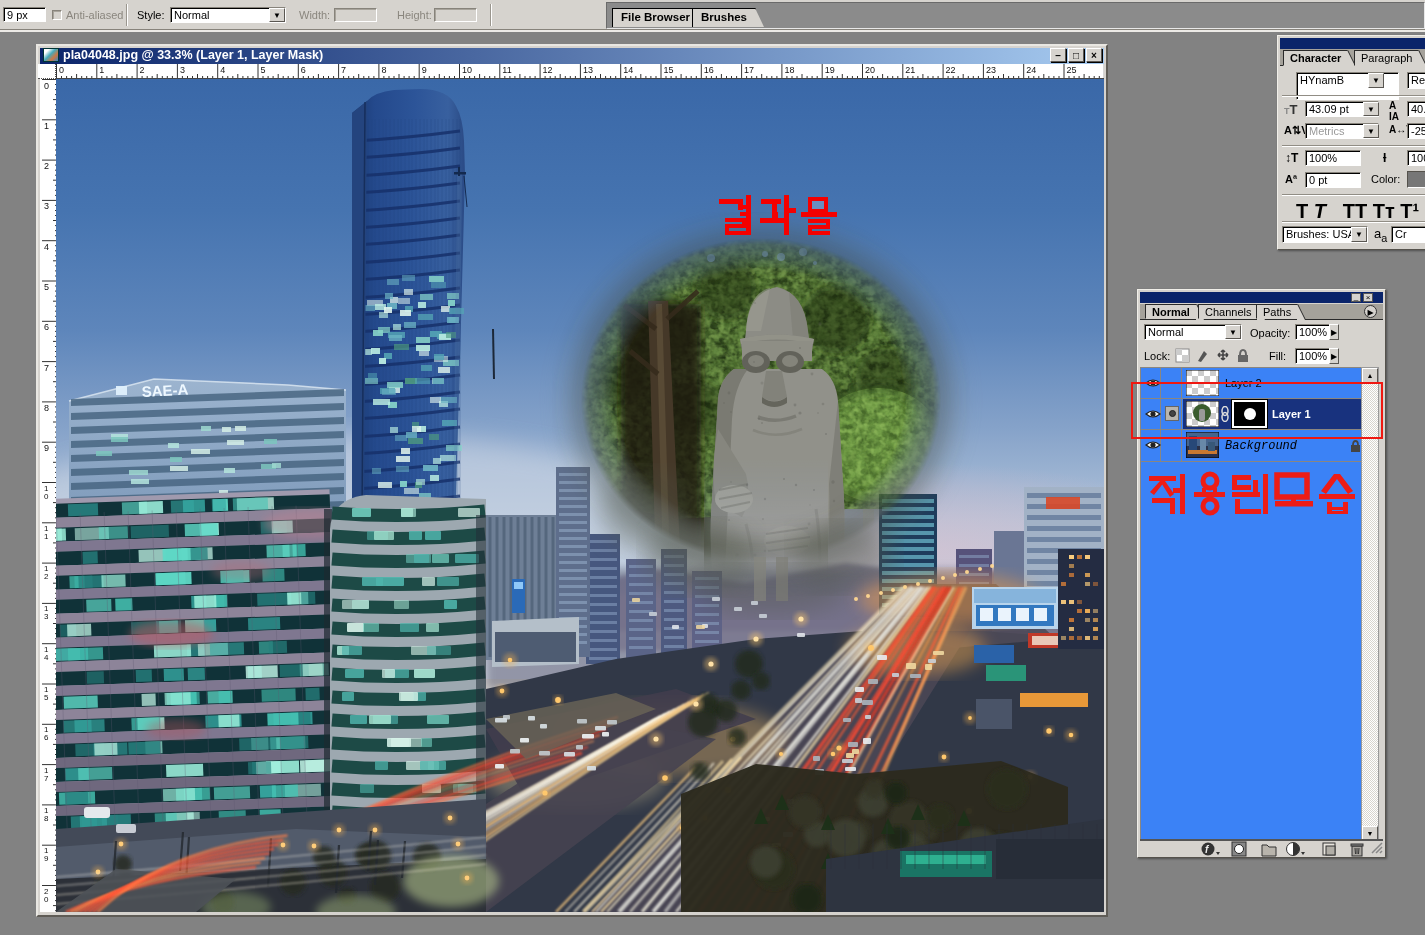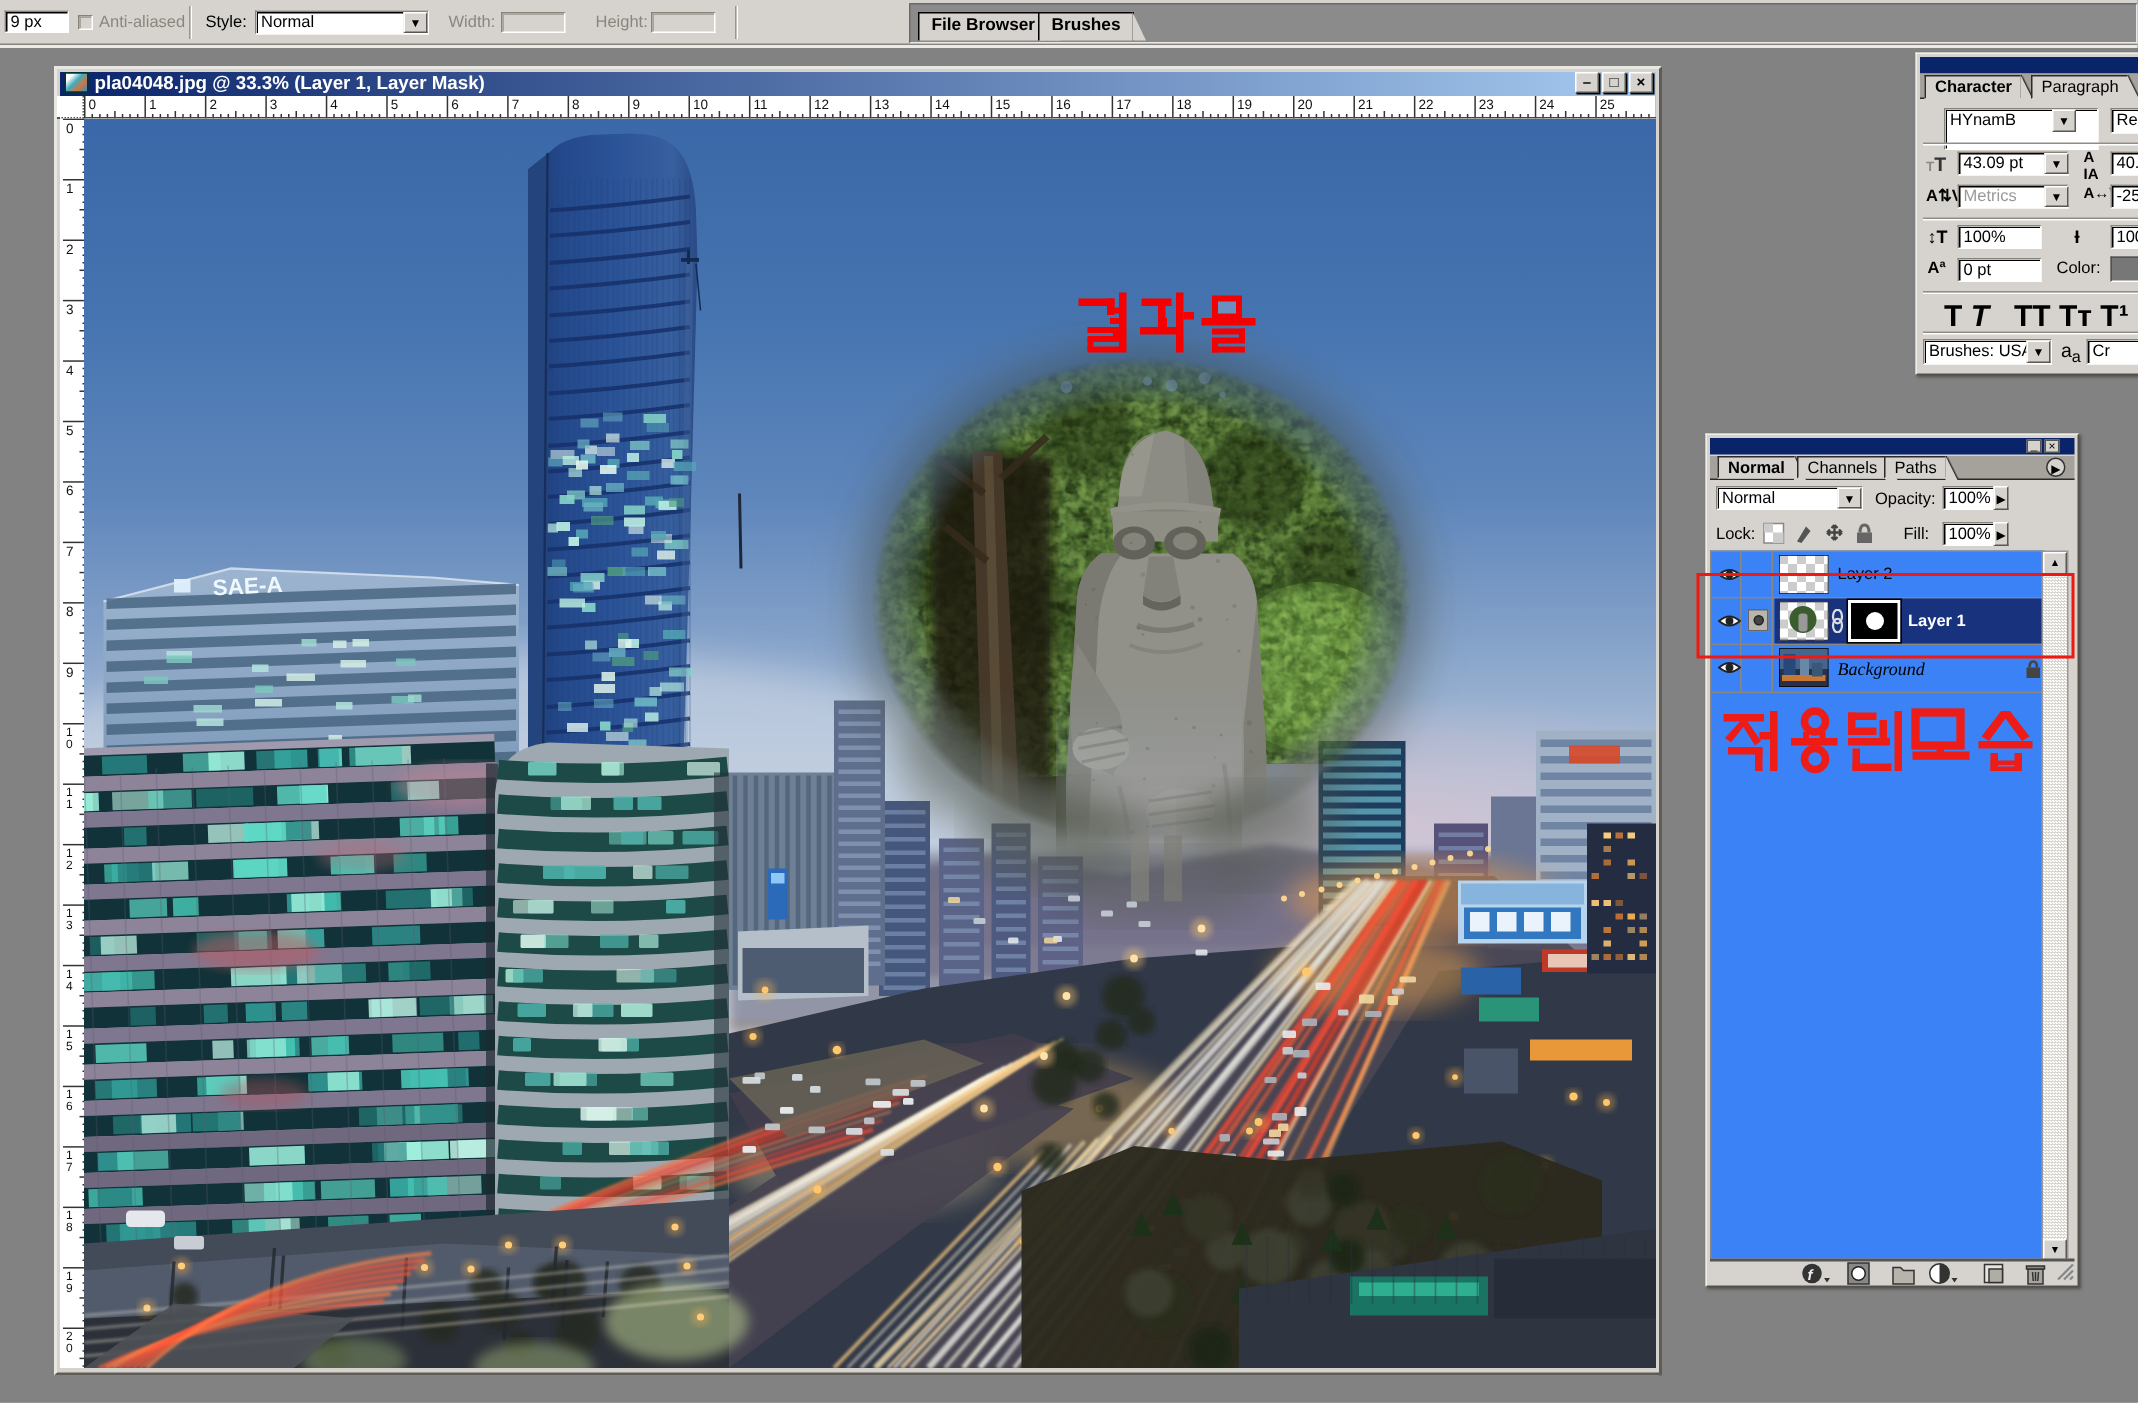--- a/index.html
+++ b/index.html
@@ -1932,21 +1932,21 @@
       </svg>
 <div style="position:absolute;left:45px;top:64px;width:33px;height:26px"><svg width="33" height="26">
           <rect width="33" height="26" fill="#46648c"></rect>
           <rect y="14" width="33" height="12" fill="#2a3048"></rect>
           <rect x="3" y="4" width="8" height="14" fill="#274878"></rect>
           <rect x="14" y="7" width="6" height="11" fill="#6888a8"></rect>
           <rect x="2" y="18" width="29" height="4" fill="#c87830"></rect>
           <rect x="22" y="10" width="7" height="9" fill="#385878"></rect>
           <rect width="33" height="26" fill="none" stroke="#000"></rect>
         </svg></div>
-<div class="lbl" style="left:84px;top:71px;font-style:italic;font-family:Liberation Serif, serif;font-size:12px">Background</div>
+<div class="lbl" style="left:84px;top:71px;font-style:italic;font-family:Liberation Mono, monospace;font-size:12px">Background</div>
 <svg style="position:absolute;left:209px;top:72px" width="11" height="13">
         <rect x="1" y="5" width="9" height="7" fill="#444"></rect>
         <path d="M3,5 Q3,1 5.5,1 Q8,1 8,5" fill="none" stroke="#444" stroke-width="1.8"></path>
       </svg>
 </div>
 <div style="position:absolute;right:6px;top:77px;width:18px;height:475px;background:repeating-conic-gradient(#fff 0 25%,#d8d5ce 0 50%) 0 0/2px 2px;border:1px solid #999">
       <div style="position:absolute;top:0;left:0;right:0;height:15px;background:#d6d3ce;border:1px solid;border-color:#fff #5a5752 #5a5752 #fff;font-size:7px;text-align:center;line-height:14px">▲</div>
       <div style="position:absolute;bottom:0;left:0;right:0;height:15px;background:#d6d3ce;border:1px solid;border-color:#fff #5a5752 #5a5752 #fff;font-size:7px;text-align:center;line-height:14px">▼</div>
     </div>
 <div style="position:absolute;left:2px;bottom:2px;right:2px;height:16px;background:#d6d3ce;border-top:2px solid #555"><svg width="245" height="16">

